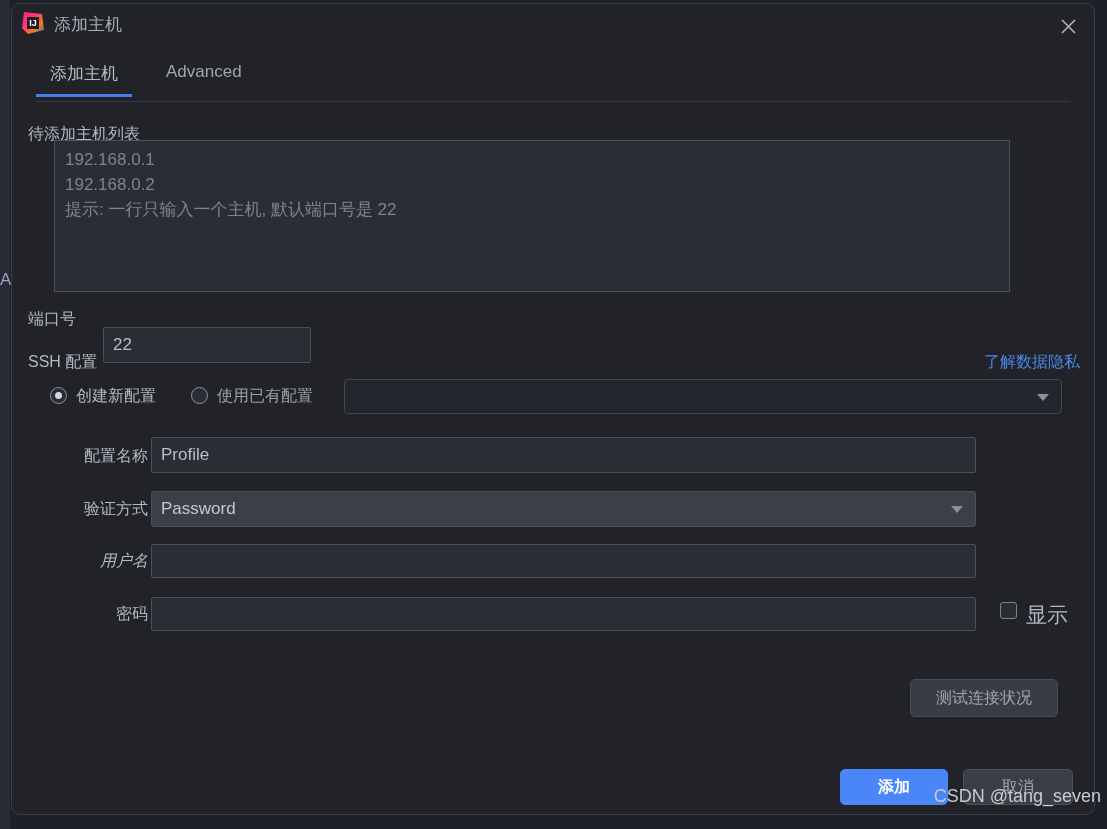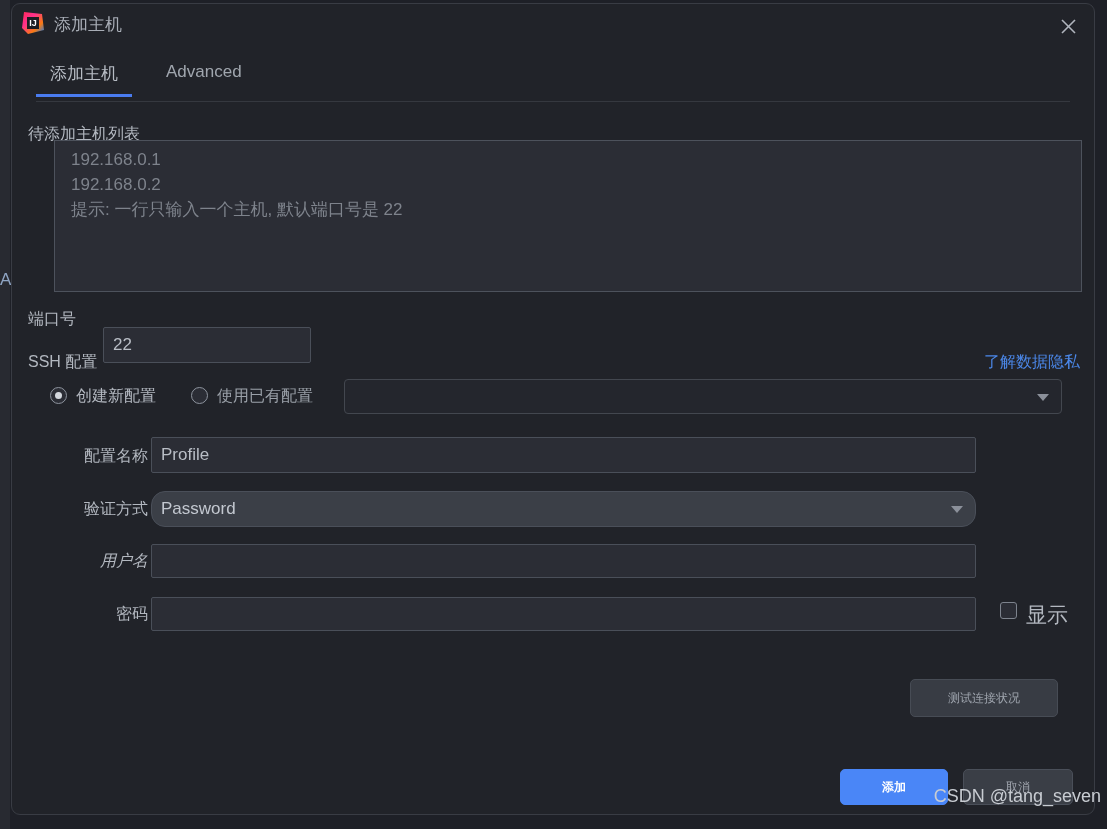--- a/index.html
+++ b/index.html
@@ -110,26 +110,26 @@
   .section-label {
     position: absolute;
     font-size: 16px;
     color: #b3b8c0;
   }
 
   .host-textarea {
     position: absolute;
     left: 42px;
     top: 136px;
-    width: 1028px;
+    width: 956px;
     height: 152px;
     background: #2b2d35;
     border: 1px solid #4d525c;
     box-sizing: border-box;
-    padding: 6px 16px;
+    padding: 6px 10px;
     color: #7e838c;
     font-size: 17px;
     line-height: 25px;
     white-space: pre-line;
     overflow: hidden;
   }
 
   .field-label {
     position: absolute;
     font-size: 16px;
@@ -198,21 +198,21 @@
     width: 0; height: 0;
     border-left: 6px solid transparent;
     border-right: 6px solid transparent;
     border-top: 7px solid #8b909a;
   }
 
   .select {
     position: absolute;
     background: #3b3f47;
     border: 1px solid #4a4f59;
-    border-radius: 14px;
+    border-radius: 3px;
     box-sizing: border-box;
     color: #c3c8d0;
     font-size: 17px;
     padding: 0 9px;
     display: flex;
     align-items: center;
   }
 
   .checkbox-box {
     position: absolute;
@@ -228,21 +228,21 @@
     color: #b3b8c0;
   }
 
   .btn {
     position: absolute;
     border-radius: 5px;
     box-sizing: border-box;
     display: flex;
     align-items: center;
     justify-content: center;
-    font-size: 12px;
+    font-size: 16px;
     cursor: default;
   }
   .btn-secondary {
     background: #3a3e46;
     border: 1px solid #4a4f59;
     color: #a2a7b0;
   }
   .btn-test {
     background: #383c44;
     border: 1px solid #474c55;

